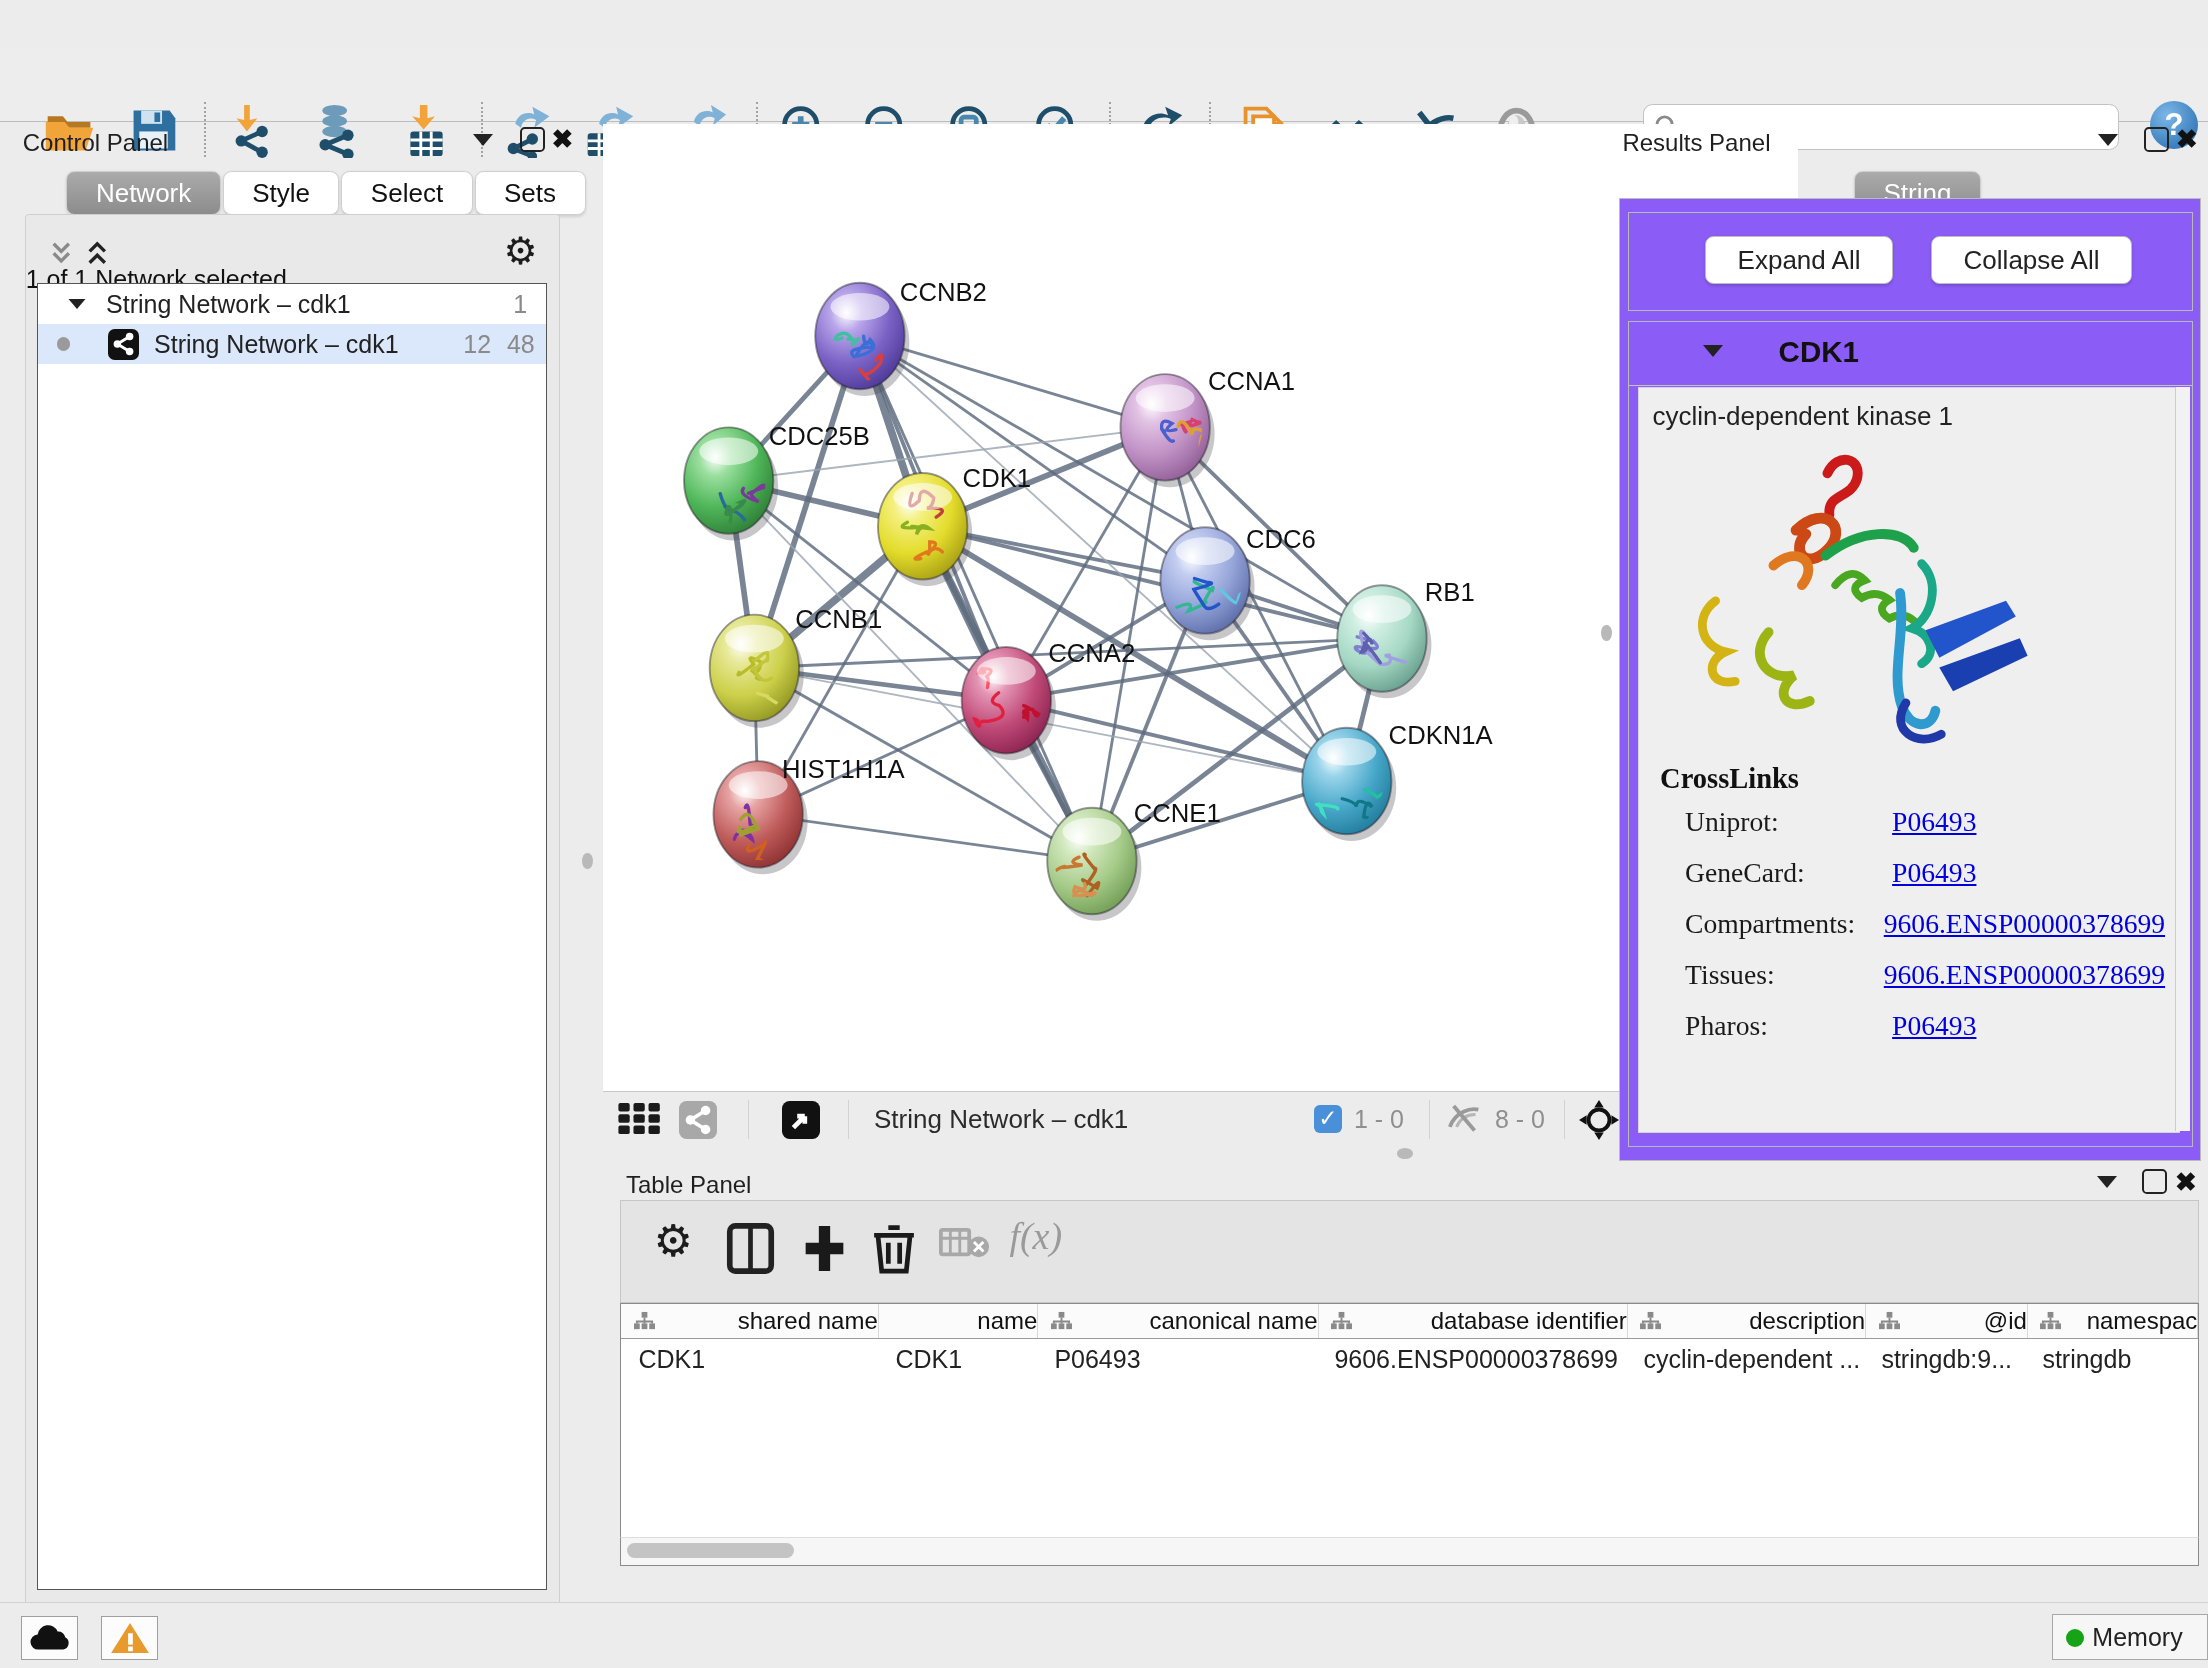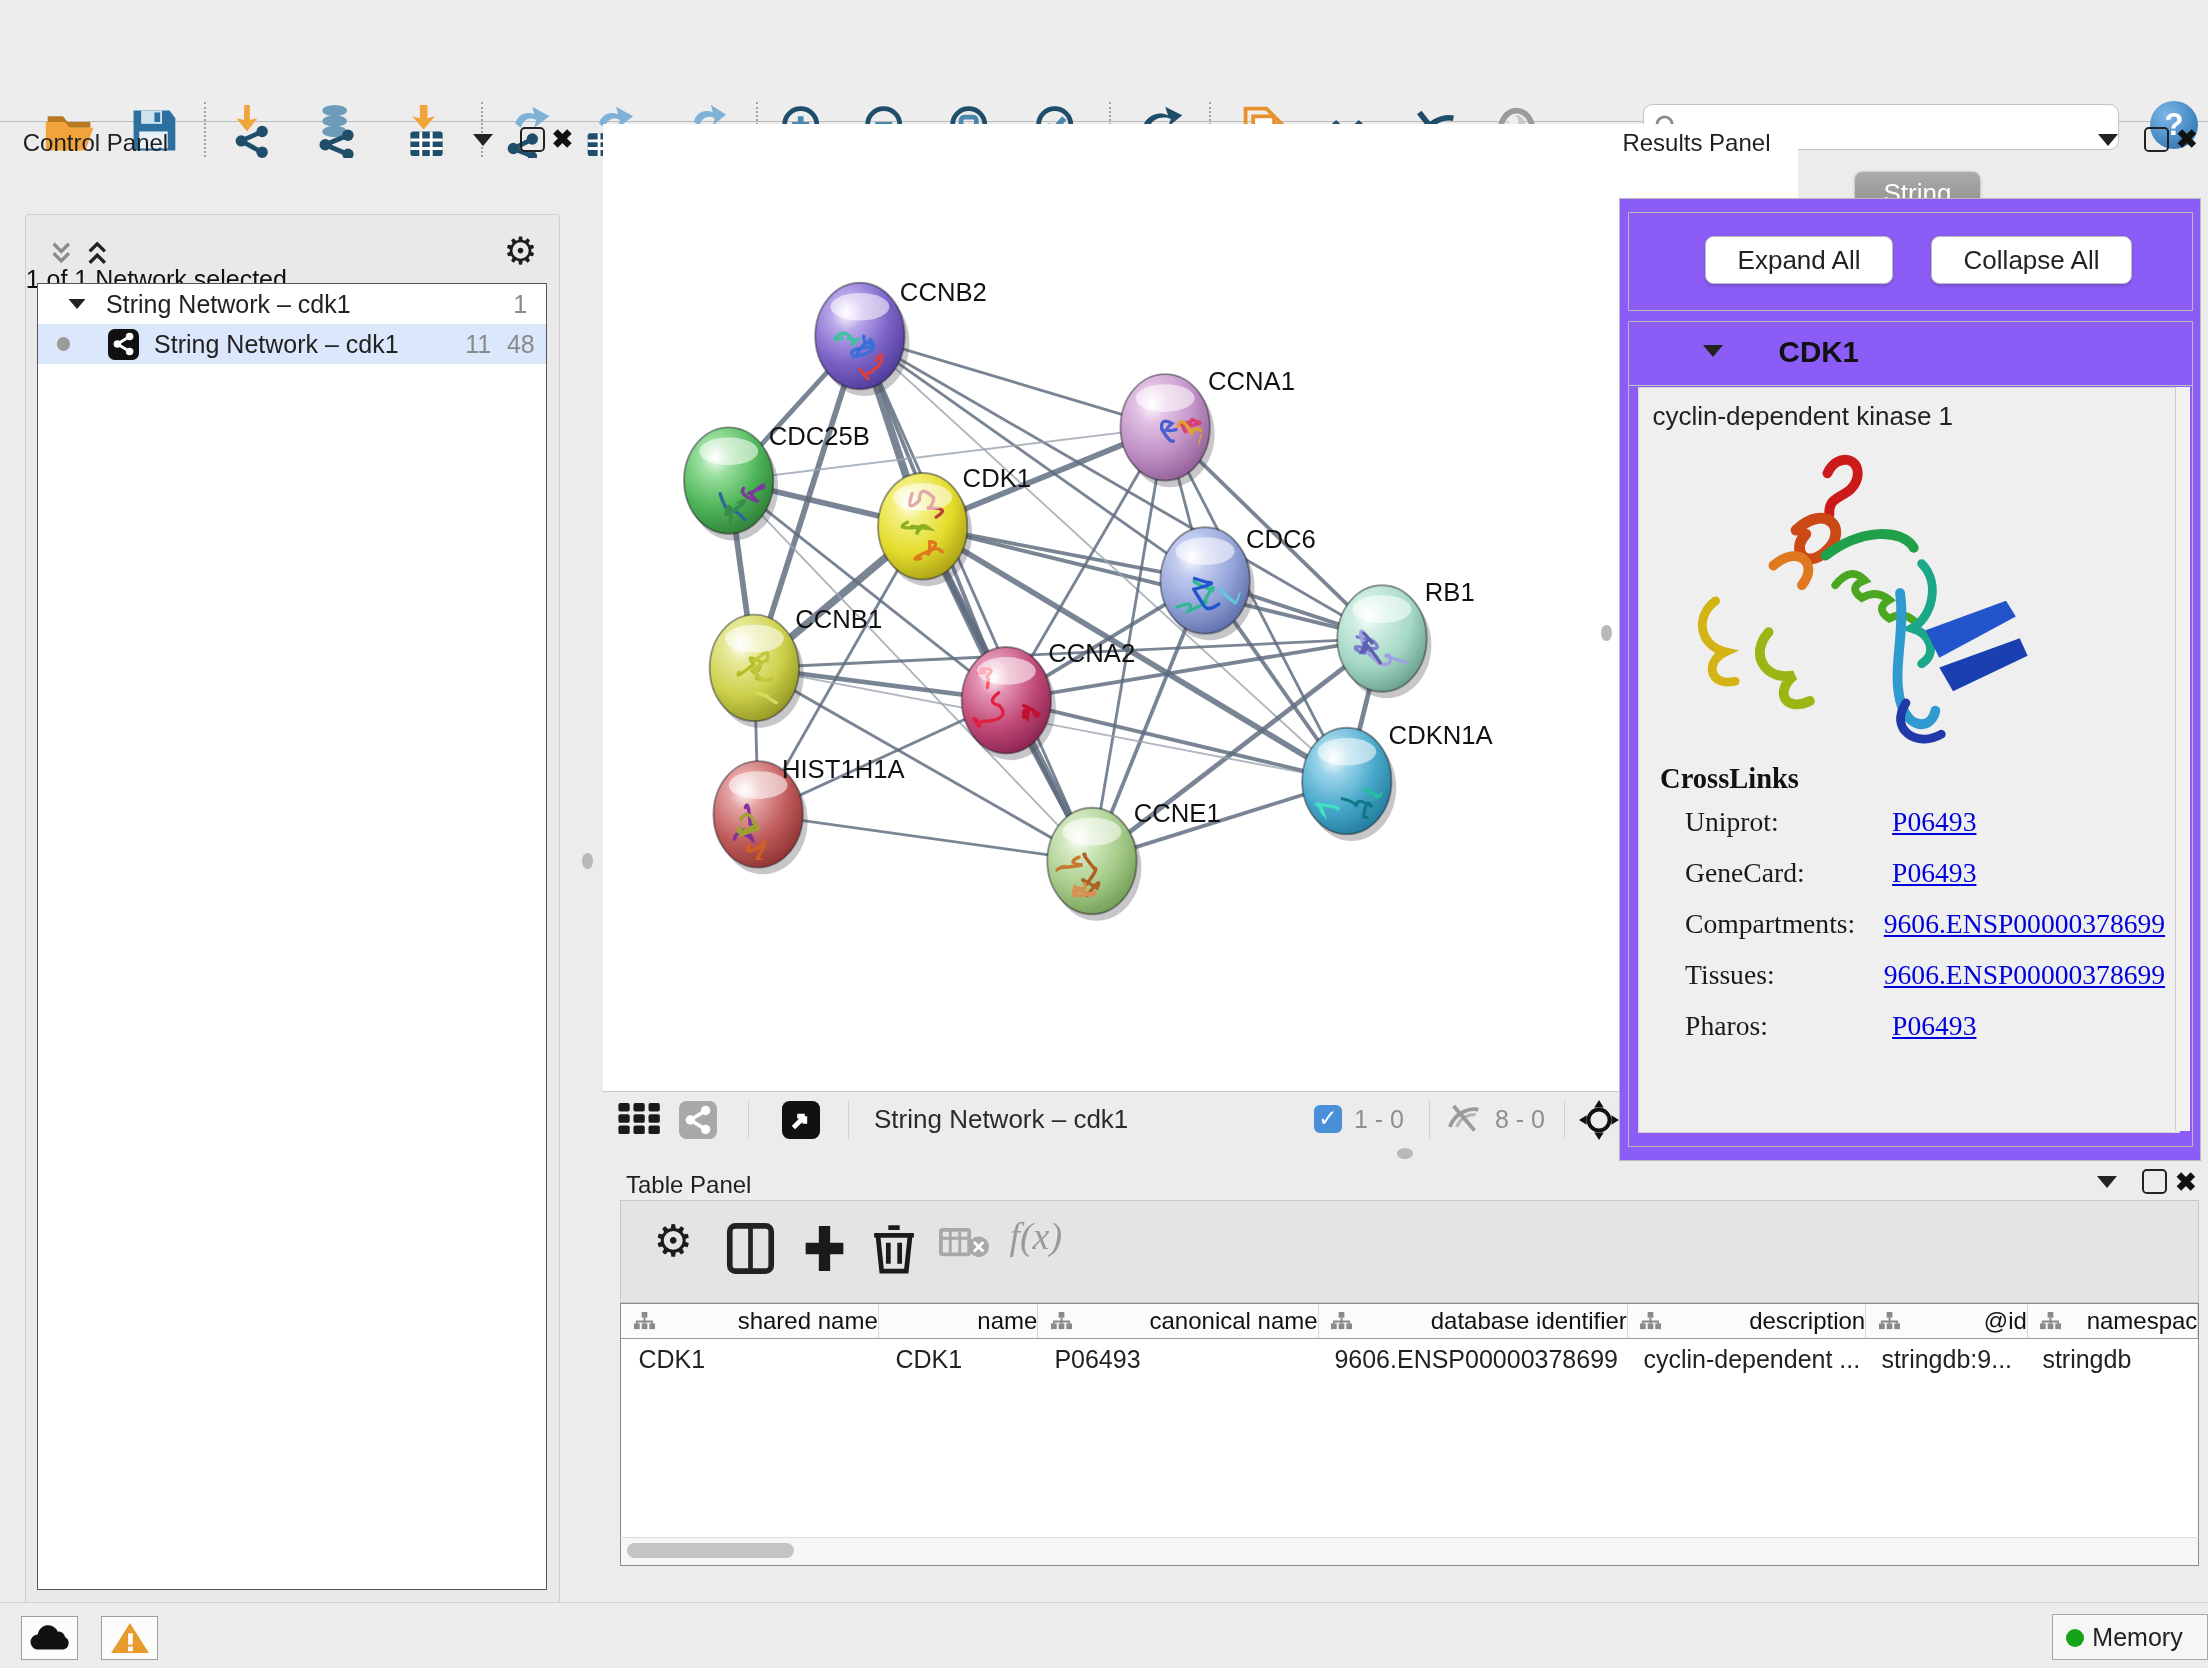--- a/index.html
+++ b/index.html
@@ -264,20 +264,21 @@
         </svg>
     </span>
     <span class="helpbtn">?</span>
   </div>
 
   <div class="cp">
     <div class="panel-title" style="left:11.4px;top:4.8px">Control Panel</div>
     <span class="tri-down" style="position:absolute;left:462px;top:9.5px"></span>
     <span class="sq-btn" style="left:509px;top:2.9px"></span>
     <span class="x-btn" style="left:540px;top:1.9px">✖</span>
+    <div class="cp-tabs" id="cp-tabs"><span class="tab active">Network</span><span class="tab">Style</span><span class="tab">Select</span><span class="tab">Sets</span></div>
     <div class="cp-inner">
       <div class="cp-toolrow">
         <svg style="position:absolute;left:21px;top:7.6px" width="28.5" height="28.5" viewBox="0 0 30 30">
             <g fill="none" stroke="#8a8a8a" stroke-width="3.5">
               <path d="M7 4l8 8 8-8M7 14l8 8 8-8"></path>
             </g>
           </svg>
         <svg style="position:absolute;left:57px;top:7.6px" width="28.5" height="28.5" viewBox="0 0 30 30">
             <g fill="none" stroke="#222" stroke-width="3.5">
               <path d="M7 12l8-8 8 8M7 24l8-8 8 8"></path>
@@ -298,21 +299,21 @@
             <svg width="31" height="31" viewBox="0 0 33 33">
                 <g fill="#fff">
                   <circle cx="10" cy="16" r="4"></circle>
                   <circle cx="23" cy="8" r="4"></circle>
                   <circle cx="23" cy="24" r="4"></circle>
                   <path d="M10 16L23 8M10 16l13 8" stroke="#fff" stroke-width="3"></path>
                 </g>
               </svg>
           </span>
           <span style="position:absolute;left:116px">String Network – cdk1</span>
-          <span class="cnt" style="right:55px">11</span>
+          <span class="cnt" style="right:55px">12</span>
           <span class="cnt" style="right:11.4px">48</span>
         </div>
       </div>
     </div>
   </div>
 
   <div class="netview">
     <svg id="netsvg" width="995" height="968" viewBox="634 130 1046 1018">
         <line x1="970" y1="553" x2="904" y2="353" stroke="#5b6a7d" stroke-width="8" stroke-opacity="0.82"></line>
         <line x1="970" y1="553" x2="1225" y2="449" stroke="#5b6a7d" stroke-width="6" stroke-opacity="0.82"></line>

